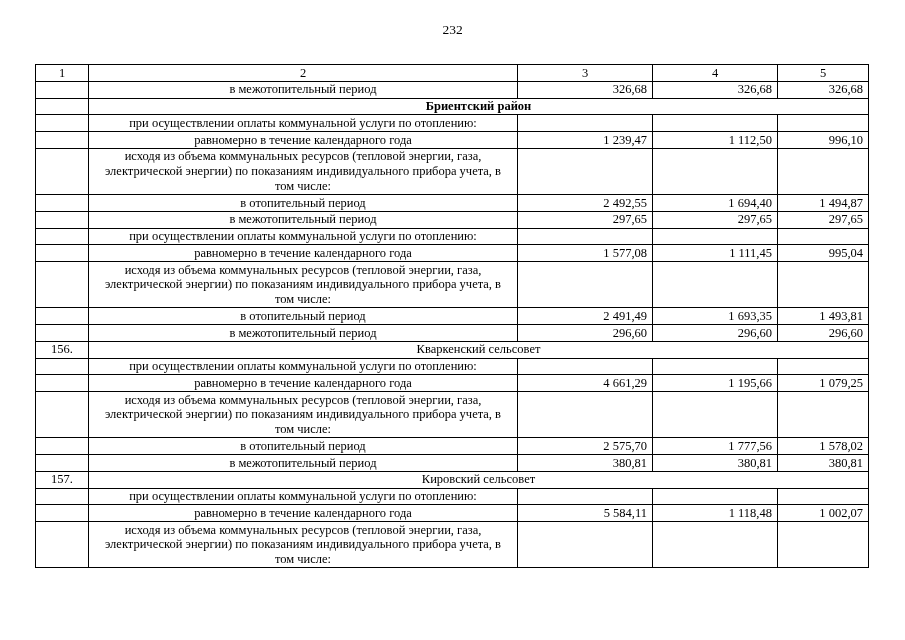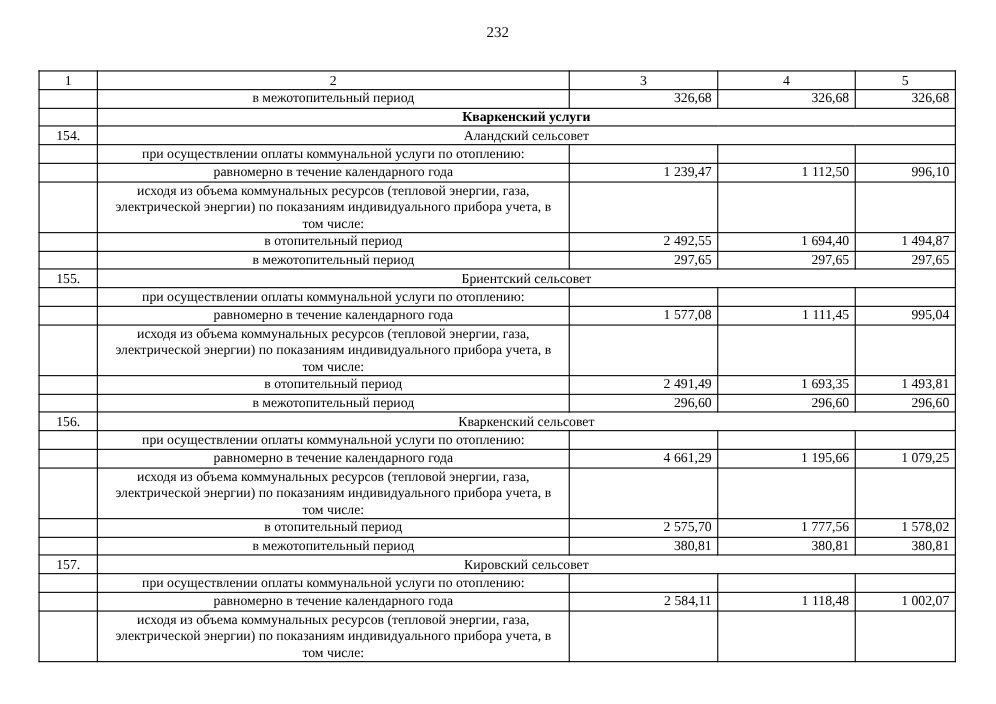--- a/index.html
+++ b/index.html
@@ -72,25 +72,21 @@
       </tr>
     <tr>
           <td class="num">&nbsp;</td>
           <td class="label">в межотопительный период</td>
           <td class="val">326,68</td>
           <td class="val">326,68</td>
           <td class="val">326,68</td>
         </tr>
         <tr>
           <td class="num">&nbsp;</td>
-          <td class="section" colspan="4">Кваркенский услуги</td>
-        </tr>
-        <tr>
-          <td class="num">154.</td>
-          <td class="subsection" colspan="4">Аландский сельсовет</td>
+          <td class="section" colspan="4">Бриентский район</td>
         </tr>
         <tr>
           <td class="num">&nbsp;</td>
           <td class="label">при осуществлении оплаты коммунальной услуги по отоплению:</td>
           <td class="val">&nbsp;</td>
           <td class="val">&nbsp;</td>
           <td class="val">&nbsp;</td>
         </tr>
         <tr>
           <td class="num">&nbsp;</td>
@@ -114,24 +110,20 @@
           <td class="val">1 494,87</td>
         </tr>
         <tr>
           <td class="num">&nbsp;</td>
           <td class="label">в межотопительный период</td>
           <td class="val">297,65</td>
           <td class="val">297,65</td>
           <td class="val">297,65</td>
         </tr>
         <tr>
-          <td class="num">155.</td>
-          <td class="subsection" colspan="4">Бриентский сельсовет</td>
-        </tr>
-        <tr>
           <td class="num">&nbsp;</td>
           <td class="label">при осуществлении оплаты коммунальной услуги по отоплению:</td>
           <td class="val">&nbsp;</td>
           <td class="val">&nbsp;</td>
           <td class="val">&nbsp;</td>
         </tr>
         <tr>
           <td class="num">&nbsp;</td>
           <td class="label">равномерно в течение календарного года</td>
           <td class="val">1 577,08</td>
@@ -205,21 +197,21 @@
         <tr>
           <td class="num">&nbsp;</td>
           <td class="label">при осуществлении оплаты коммунальной услуги по отоплению:</td>
           <td class="val">&nbsp;</td>
           <td class="val">&nbsp;</td>
           <td class="val">&nbsp;</td>
         </tr>
         <tr>
           <td class="num">&nbsp;</td>
           <td class="label">равномерно в течение календарного года</td>
-          <td class="val">2 584,11</td>
+          <td class="val">5 584,11</td>
           <td class="val">1 118,48</td>
           <td class="val">1 002,07</td>
         </tr>
         <tr>
           <td class="num">&nbsp;</td>
           <td class="label">исходя из объема коммунальных ресурсов (тепловой энергии, газа, электрической энергии) по показаниям индивидуального прибора учета, в том числе:</td>
           <td class="val">&nbsp;</td>
           <td class="val">&nbsp;</td>
           <td class="val">&nbsp;</td>
         </tr>

